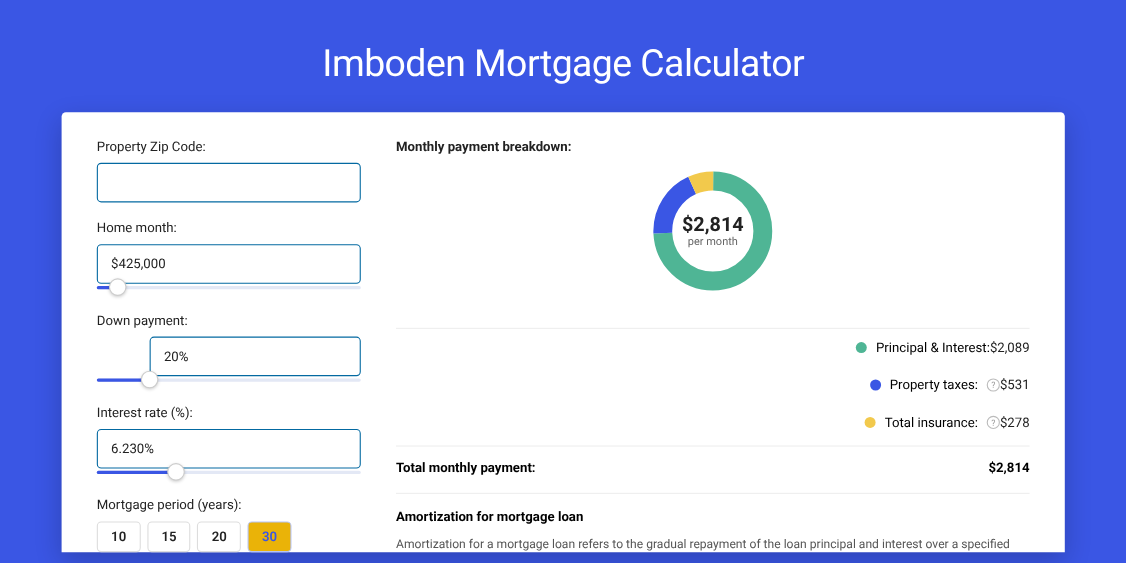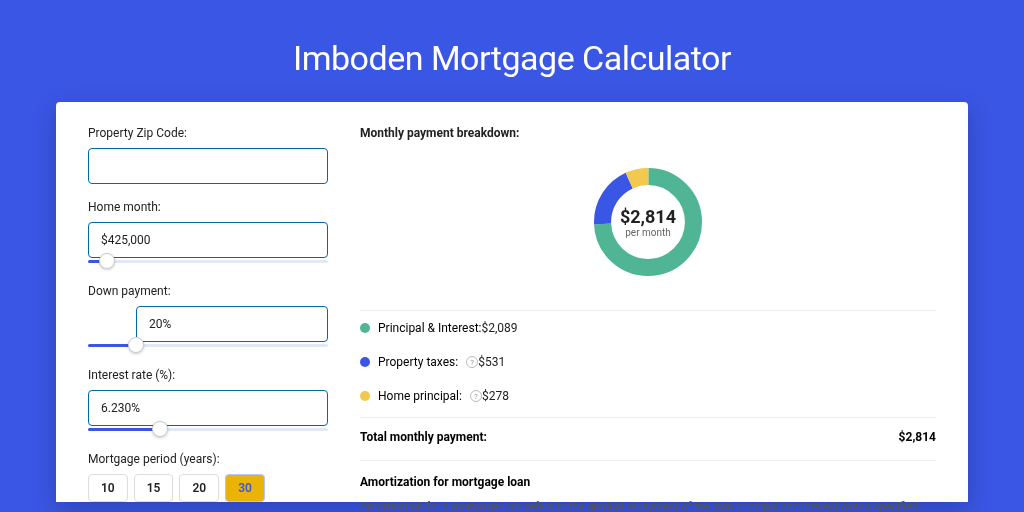--- a/index.html
+++ b/index.html
@@ -14,27 +14,27 @@
 .slider-wrap { position:relative; height:12px; margin-top:-2px; }
 .slider-track { position:absolute; left:0; right:0; top:4px; height:3px; background:#e3e8f5; border-radius:2px; }
 .slider-fill { position:absolute; left:0; top:4px; height:3px; background:#3a56e4; border-radius:2px; }
 .slider-thumb { position:absolute; top:-3px; width:16px; height:16px; background:#fff; border:1px solid #ccc; border-radius:50%; box-shadow:0 1px 3px rgba(0,0,0,0.2); transform:translateX(-50%); }
 .dp-row { display:flex; gap:8px; }
 .dp-row .text-input:first-child { flex:1.6; }
 .dp-row .text-input:last-child { flex:1;margin-left:48px; }
 .period-buttons { display:flex; gap:6px; }
 .period-btn { border:1px solid #ddd; background:#fff; border-radius:4px; padding:6px 12px; font-size:12px; font-weight:600; color:#222; cursor:pointer; }
 .period-btn.active { background:#eab308; border-color:#b6c4f7; color:#3a56e4; }
-.section-title { font-size:12px; font-weight:700; color:#222; margin-bottom:12px; }
+.section-title { font-size:12px; font-weight:700; color:#222; margin-bottom:0; }
 .donut-wrap { display:flex; justify-content:center; align-items:center; height:140px; margin-bottom:18px; }
 .donut { position:relative; width:120px; height:120px; }
 .donut-center { position:absolute; inset:0; display:flex; flex-direction:column; align-items:center; justify-content:center; }
 .donut-amount { font-size:18px; font-weight:700; color:#222; }
 .donut-sub { font-size:10px; color:#666; }
-.legend-row { display:flex; align-items:center; justify-content:flex-start; padding:10px 0; font-size:12px; }
+.legend-row { display:flex; align-items:center; justify-content:flex-end; padding:10px 0; font-size:12px; }
 .legend-left { display:flex; align-items:center; gap:8px; }
 .dot { width:10px; height:10px; border-radius:50%; }
 .dot-green { background:#4fb595; }
 .dot-blue { background:#3a56e4; }
 .dot-yellow { background:#f2c94c; }
 .info-icon { width:12px; height:12px; border:1px solid #bbb; border-radius:50%; display:inline-flex; align-items:center; justify-content:center; font-size:8px; color:#999; }
 .legend-val { font-weight:400; color:#222; }
 .total-row { display:flex; justify-content:space-between; padding:12px 0 16px; border-top:1px solid #eee; margin-top:4px; font-size:12px; font-weight:700;align-items:center; }
 .amort-title { font-size:12px; font-weight:700; border-top:1px solid #eee; padding-top:14px; margin-bottom:10px; }
 .amort-text { font-size:11px; color:#555; line-height:1.5; }
@@ -131,21 +131,21 @@
         <span class="dot dot-blue"></span>
         <span>Property taxes:</span>
         <span class="info-icon">?</span>
       </div>
       <span class="legend-val">$531</span>
     </div>
 
     <div class="legend-row">
       <div class="legend-left">
         <span class="dot dot-yellow"></span>
-        <span>Home principal:</span>
+        <span>Total insurance:</span>
         <span class="info-icon">?</span>
       </div>
       <span class="legend-val">$278</span>
     </div>
 
     <div class="total-row">
       <span>Total monthly payment:</span>
       <span>$2,814</span>
     </div>
 

